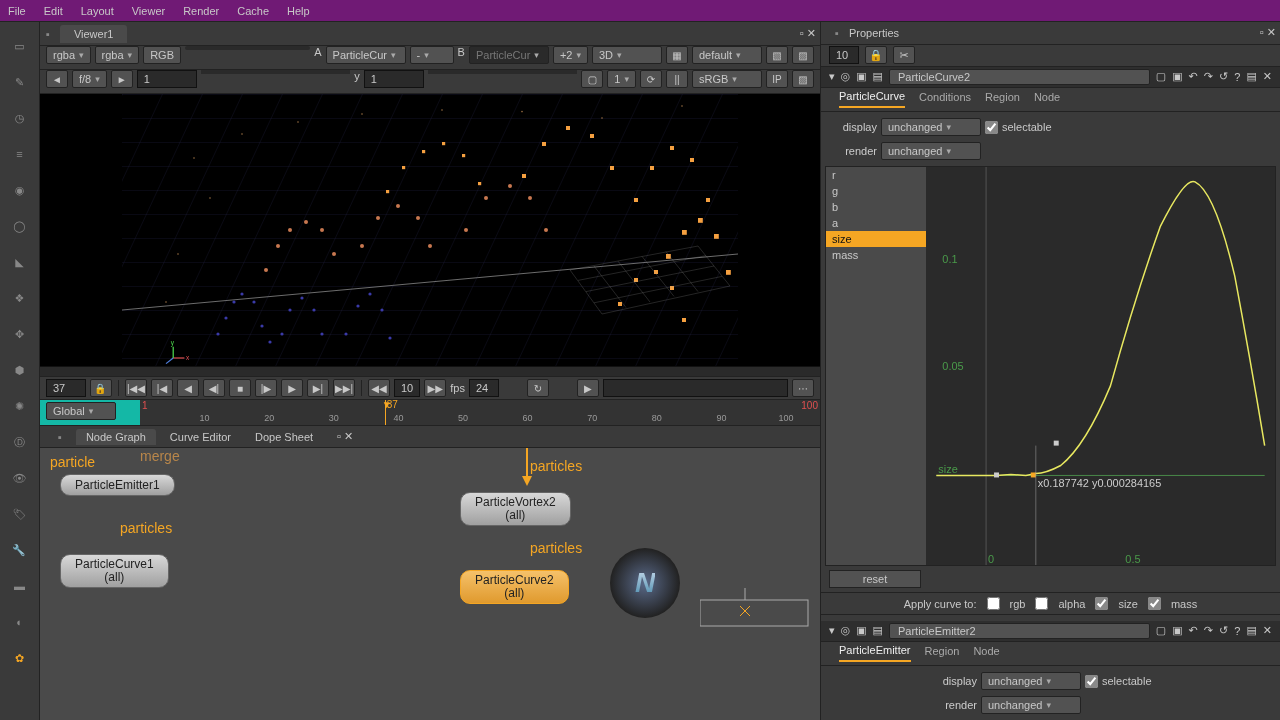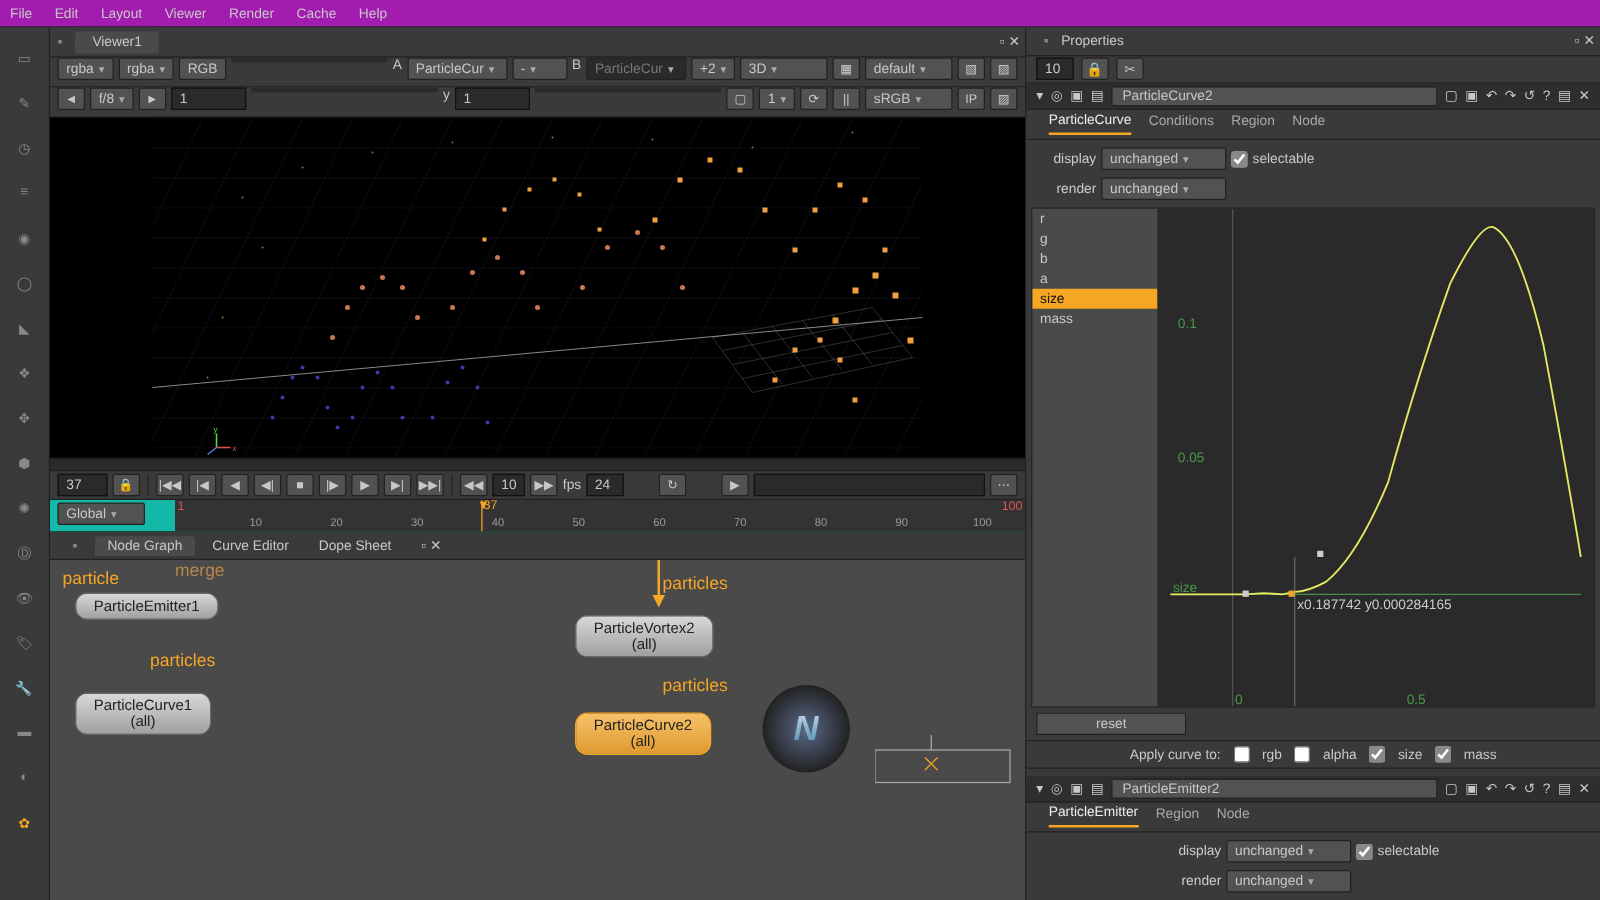--- a/index.html
+++ b/index.html
@@ -1,17 +1,17 @@
 <!DOCTYPE html>
 <html><head>
 <meta charset="utf-8">
 <style>
 * { margin: 0; padding: 0; box-sizing: border-box; font-family: sans-serif; user-select: none; }
 body { background: #3a3a3a; color: #c8c8c8; font-size: 11px; width: 1280px; height: 720px; overflow: hidden; position: relative; }
-.menubar { height: 22px; background: #a21caf; border-bottom: 1px solid #222; display: flex; align-items: center; padding-left: 8px; gap: 18px; }
+.menubar { height: 22px; background: #701a75; border-bottom: 1px solid #222; display: flex; align-items: center; padding-left: 8px; gap: 18px; }
 .menubar span { cursor: pointer; }
 .main { display: flex; height: calc(100% - 22px); }
 .toolcol { width: 40px; background: #3a3a3a; border-right: 1px solid #222; display: flex; flex-direction: column; align-items: center; padding-top: 14px; gap: 16px; }
 .toolcol .ticon { width: 20px; height: 20px; display:flex; align-items:center; justify-content:center; color:#888; cursor:pointer; }
 .toolcol .ticon.active { color:#f5a623; }
 .center { flex: 1; display: flex; flex-direction: column; min-width: 0; }
 .tabbar { height: 24px; background: #3a3a3a; display: flex; align-items: center; padding-left: 6px; border-bottom: 1px solid #222; position:relative; }
 .tabbar .tab { background: #4a4a4a; padding: 3px 14px; border-radius: 3px 3px 0 0; }
 .tabbar .closex { position:absolute; right:4px; }
 .rowbar { height: 24px; background: #3a3a3a; border-bottom: 1px solid #222; display: flex; align-items: flex-start; gap: 4px; padding: 0 6px; }
@@ -49,21 +49,21 @@
 .pbody { padding:6px 10px; display:flex; flex-direction:column; gap:6px; }
 .prow { display:flex; align-items:center; gap:4px; }
 .prow label { color:#ccc; min-width:46px; text-align:right; }
 input[type=checkbox] { accent-color:#888; }
 .curvearea { display:flex; height:400px; border:1px solid #222; margin:0 4px; }
 .attrlist { width:100px; background:#4a4a4a; }
 .attrlist div { padding:2px 6px; cursor:pointer; }
 .attrlist div.sel { background:#f5a623; color:#111; }
 .curveplot { flex:1; background:#2a2a2a; position:relative; }
 .resetrow { display:flex; padding:4px 8px; }
-.resetrow .rbtn { width:120px; background:#525252; border:1px solid #222; text-align:center; padding:2px 0; cursor:pointer; }
+.resetrow .rbtn { width:92px; background:#525252; border:1px solid #222; text-align:center; padding:2px 0; cursor:pointer; }
 .applyrow { display:flex; align-items:center; justify-content:center; gap:10px; padding:4px 0; border-top:1px solid #222; border-bottom:1px solid #222; }
 .sep { width:1px; height:16px; background:#222; margin:0 2px; }
 .nlogo { position:absolute; width:70px; height:70px; border-radius:50%; background:radial-gradient(#5a6a8a,#222 70%); display:flex; align-items:center; justify-content:center; }
 .nlogo span{ font-size:28px; font-weight:bold; background:linear-gradient(#cde,#48a); -webkit-background-clip:text; color:transparent; font-style:italic;}
 </style>
 </head>
 <body>
 
 <div class="menubar">
   <span>File</span>

